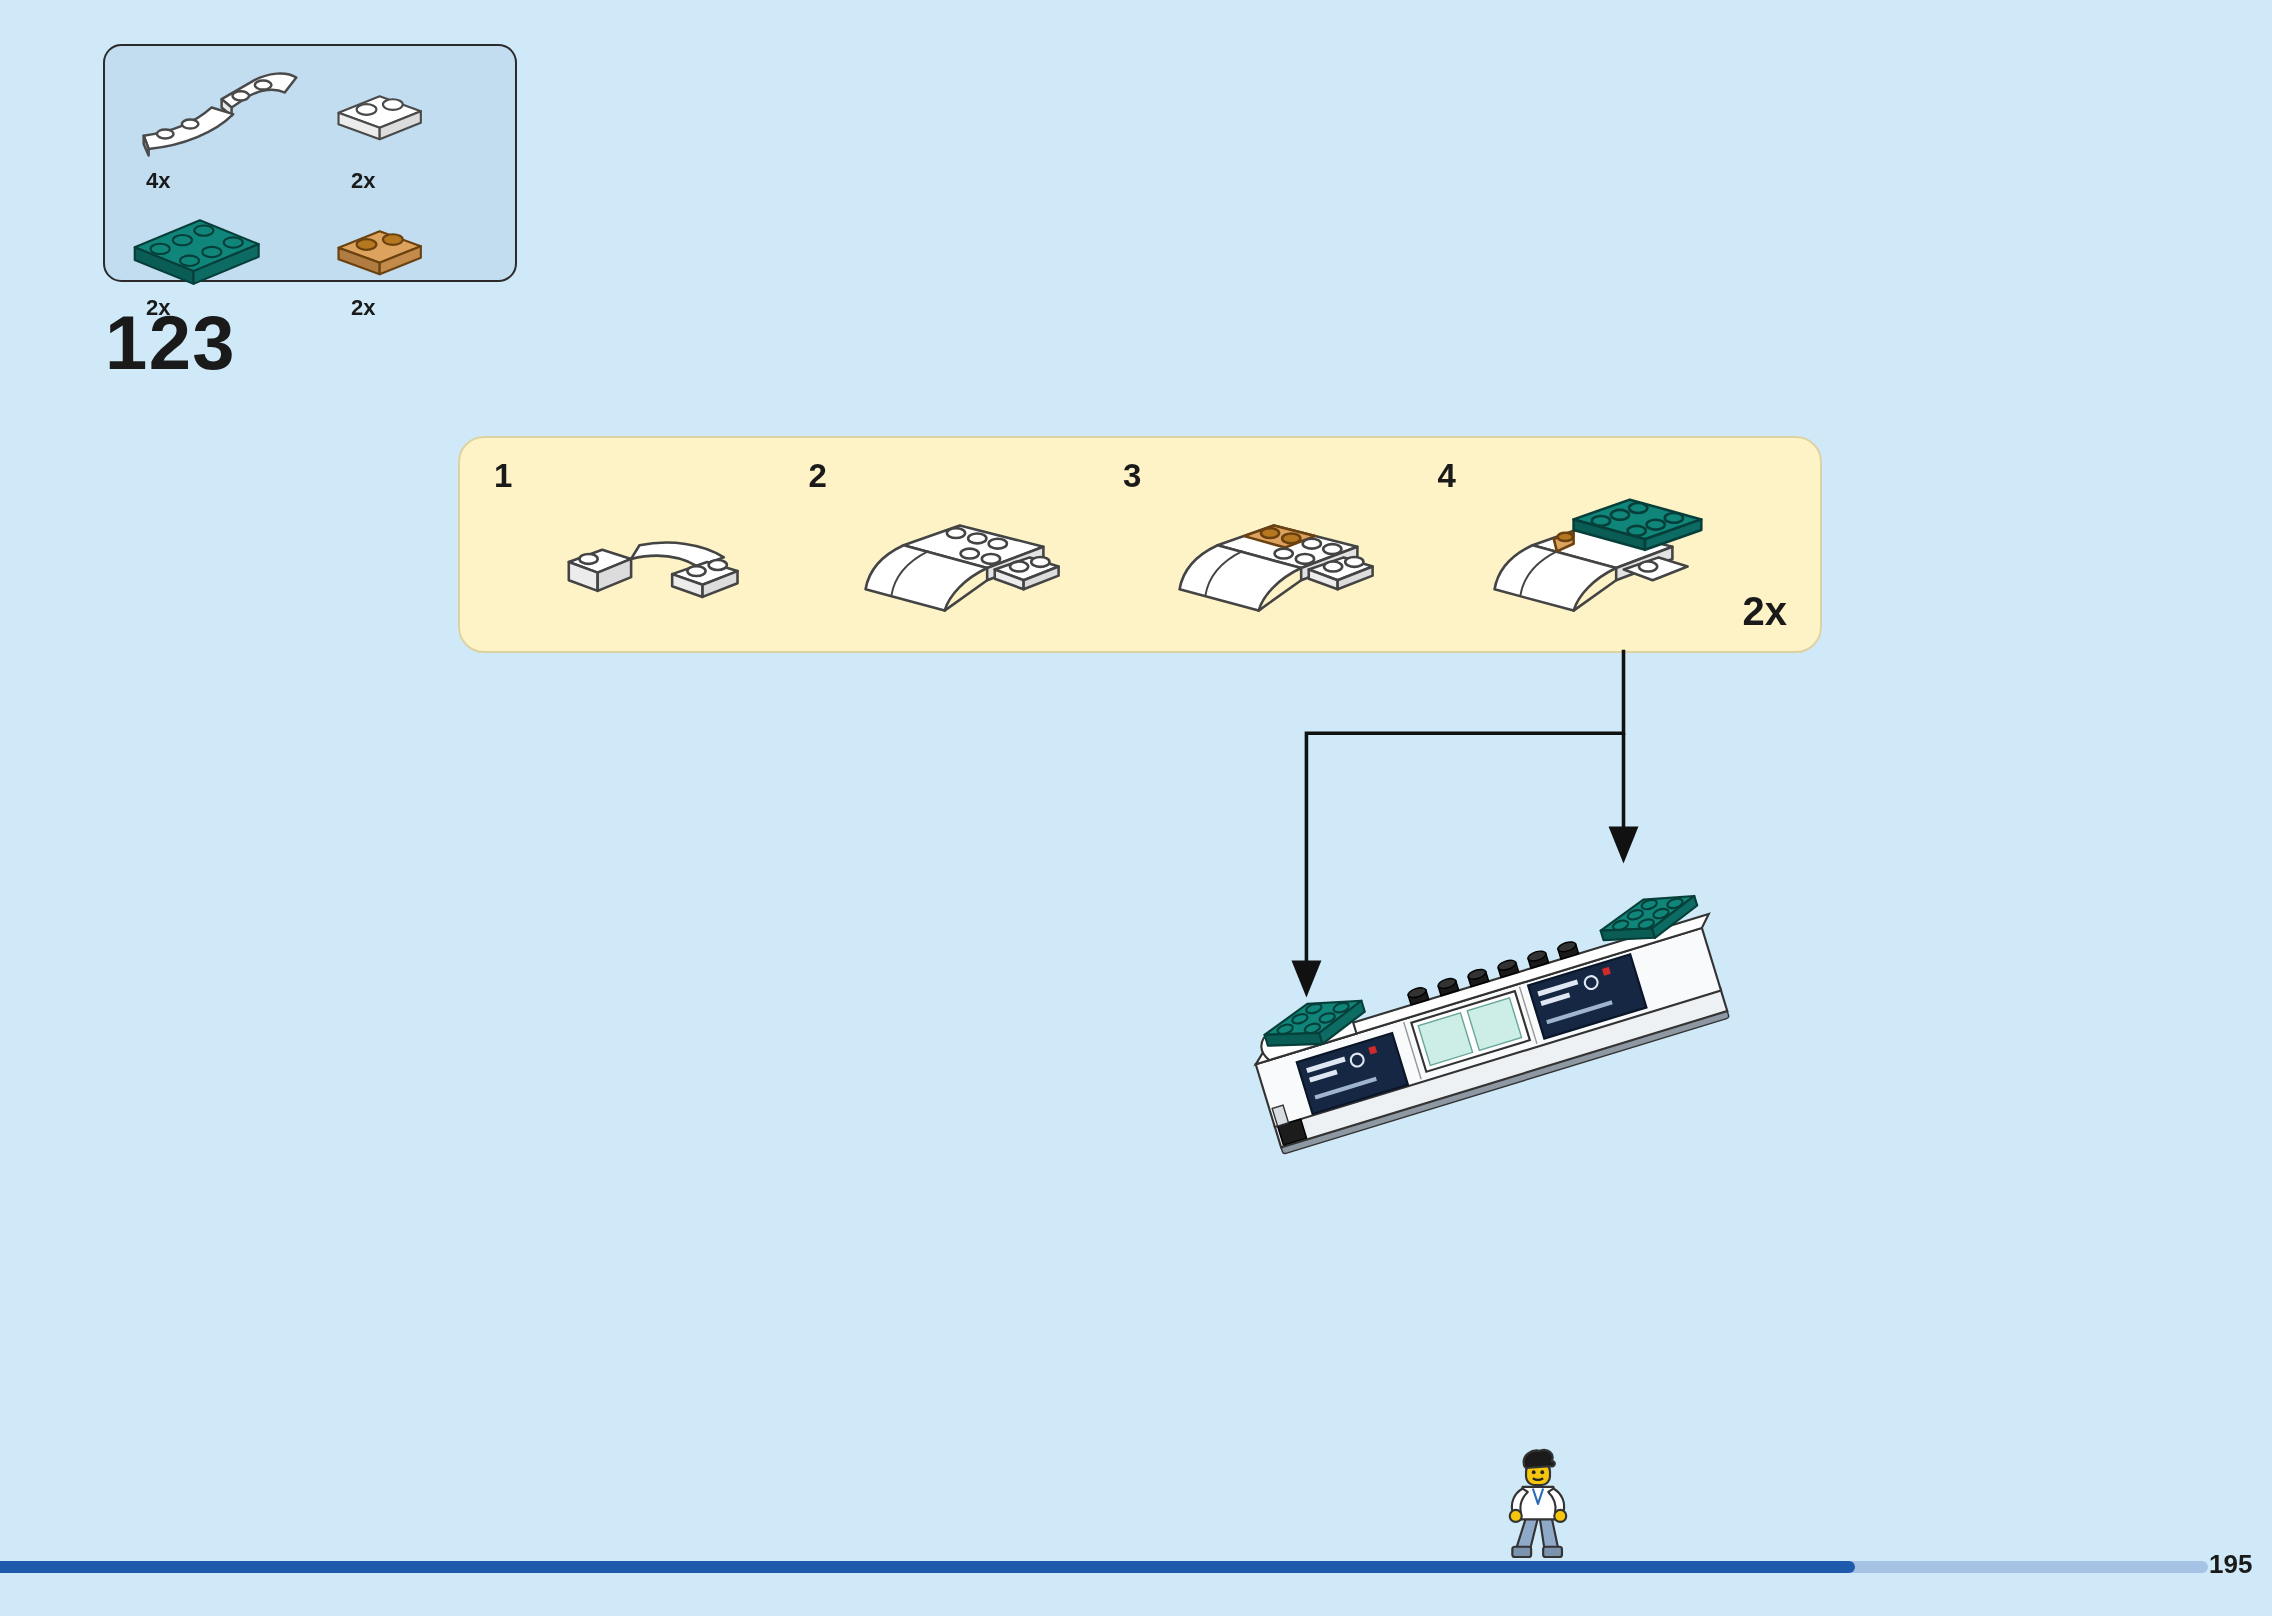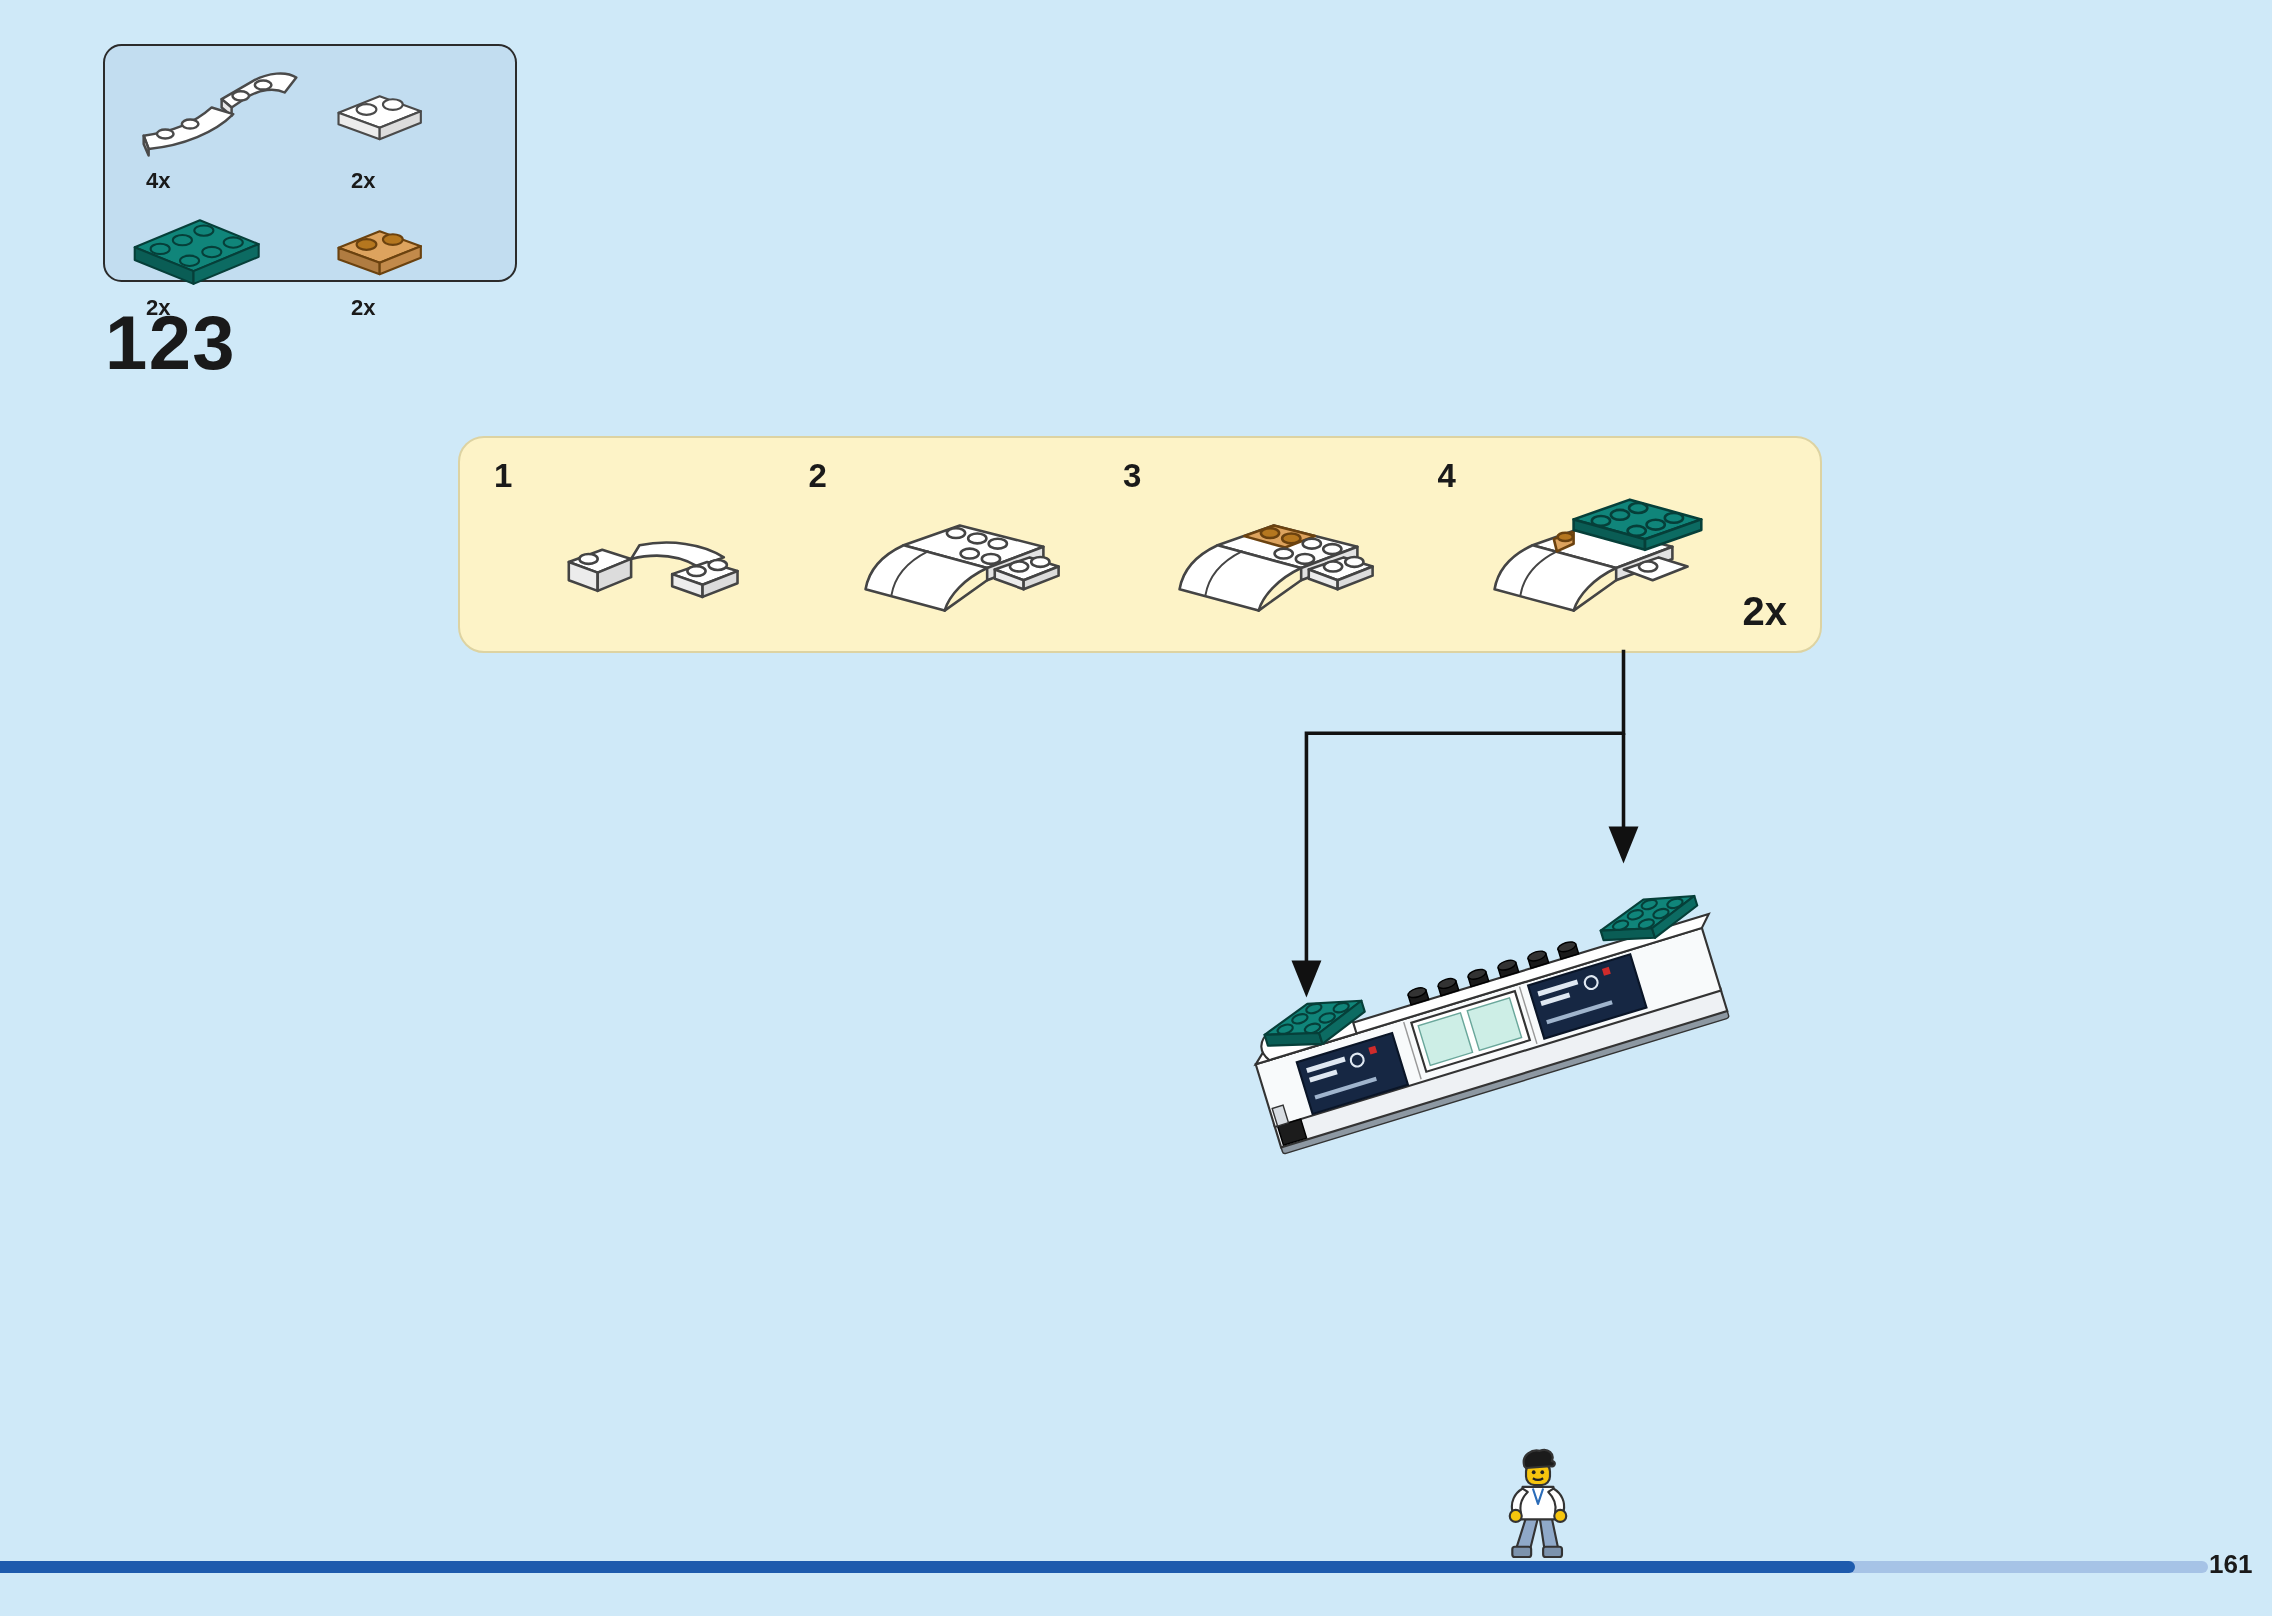--- a/index.html
+++ b/index.html
@@ -367,16 +367,16 @@
         <circle cx="55" cy="33" r="2.2" fill="#222" stroke="none"></circle>
         <path d="M44 40 Q50 44 56 40" fill="none" stroke="#222" stroke-width="2.5"></path>
         <path d="M34 26 C30 12 44 6 52 8 C62 4 70 12 66 20 C72 20 70 28 64 26 L36 28 Z" fill="#1b1b1b"></path>
       </g>
     </svg>
   </div>
 
   <div class="progress-track">
     <div class="progress-fill" style="width: 84%;"></div>
   </div>
-  <div class="page-number">161</div>
+  <div class="page-number">195</div>
 
 </div>
 
 
 </body></html>

